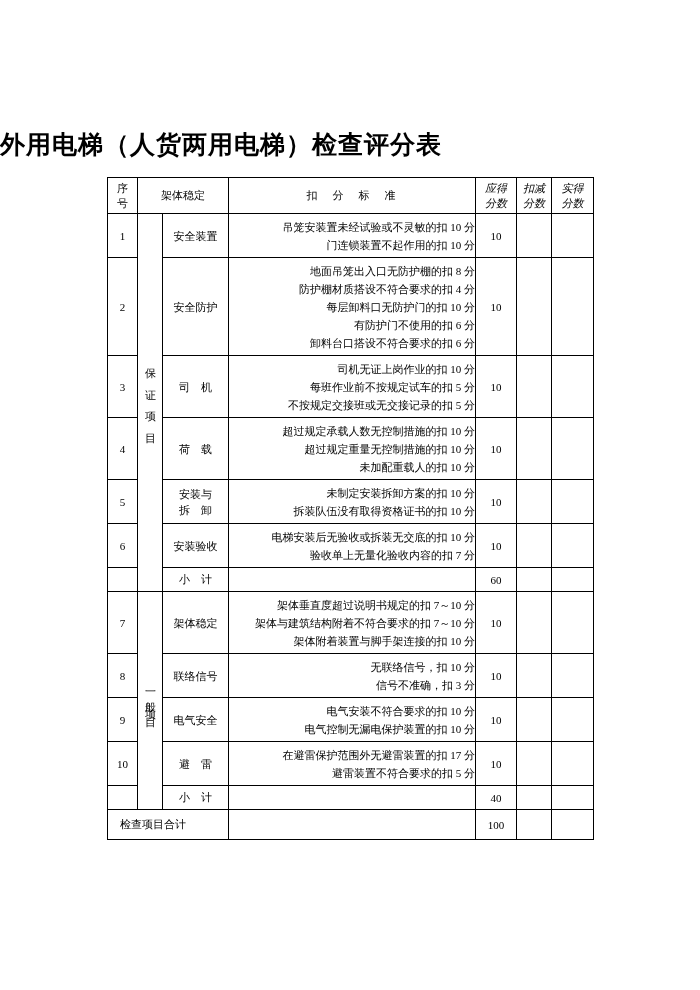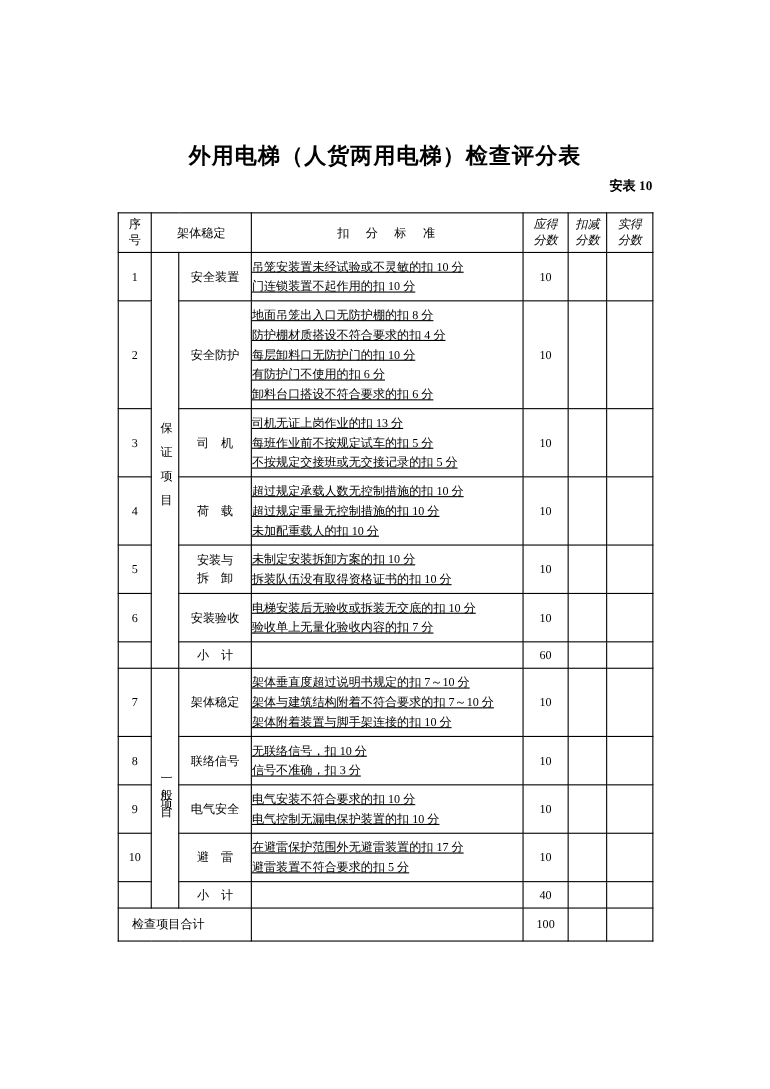--- a/index.html
+++ b/index.html
@@ -5,22 +5,21 @@
   html, body { margin: 0; padding: 0; }
   body {
     width: 700px; height: 990px;
     background: #ffffff;
     font-family: "Liberation Serif", "DejaVu Serif", serif;
     color: #000;
   }
   .page { width: 700px; height: 990px; position: relative; overflow: hidden; }
   .title {
     padding-top: 128px;
-    text-align: center;
-    font-size: 20px;
+    font-size: 25px;
     font-weight: bold;
     letter-spacing: 1px;
   }
   .codes {
     width: 486px;
     margin: 6px 0 0 107px;
     text-align: right;
   }
   .doc-code { font-size: 11px; line-height: 15px; }
   .table-code { font-size: 12px; font-weight: bold; line-height: 16px; }
@@ -31,21 +30,21 @@
     margin: 16px 0 0 107px;
   }
   .score-table td, .score-table th {
     border: 1px solid #000;
     padding: 0;
     font-weight: normal;
     font-size: 11px;
     vertical-align: middle;
   }
   .center { text-align: center; }
-  .std-cell { text-align: left; padding: 3px 6px; text-decoration: underline; }
+  .std-cell { text-align: right; padding: 3px 6px; }
   .std-line { line-height: 18px; white-space: nowrap; }
   .item-line { line-height: 16px; text-align: center; }
   .wrap1 { width: 1em; margin: 0 auto; line-height: 15px; text-align: center; word-break: break-all; }
   .wrap2 { width: 2em; margin: 0 auto; line-height: 15px; text-align: center; word-break: break-all; font-style: italic; }
   .vtext {
     writing-mode: vertical-rl;
     text-orientation: upright;
     margin: 0 auto;
     line-height: 1;
   }
@@ -54,21 +53,20 @@
   .hdr-standard { letter-spacing: 2px; }
 </style>
 </head>
 <body>
 
 <div class="page">
 
   <div class="title">外用电梯（人货两用电梯）检查评分表</div>
 
   <div class="codes">
-    <div class="table-code">安表 10</div>
   </div>
 
   <table class="score-table">
     <colgroup>
       <col style="width:30px">
         <col style="width:25px">
         <col style="width:66px">
       <col style="width:247px">
         <col style="width:41px">
         <col style="width:35px">
@@ -128,21 +126,21 @@
       <td></td>
       <td></td>
     </tr>
 
     <tr style="height:62px">
       <td class="center">3</td>
       <td class="center">
         <div class="item-line">司　机</div>
       </td>
       <td class="std-cell">
-        <div class="std-line">司机无证上岗作业的扣 13 分</div>
+        <div class="std-line">司机无证上岗作业的扣 10 分</div>
         <div class="std-line">每班作业前不按规定试车的扣 5 分</div>
         <div class="std-line">不按规定交接班或无交接记录的扣 5 分</div>
       </td>
       <td class="center">10</td>
       <td></td>
       <td></td>
     </tr>
 
     <tr style="height:62px">
       <td class="center">4</td>

